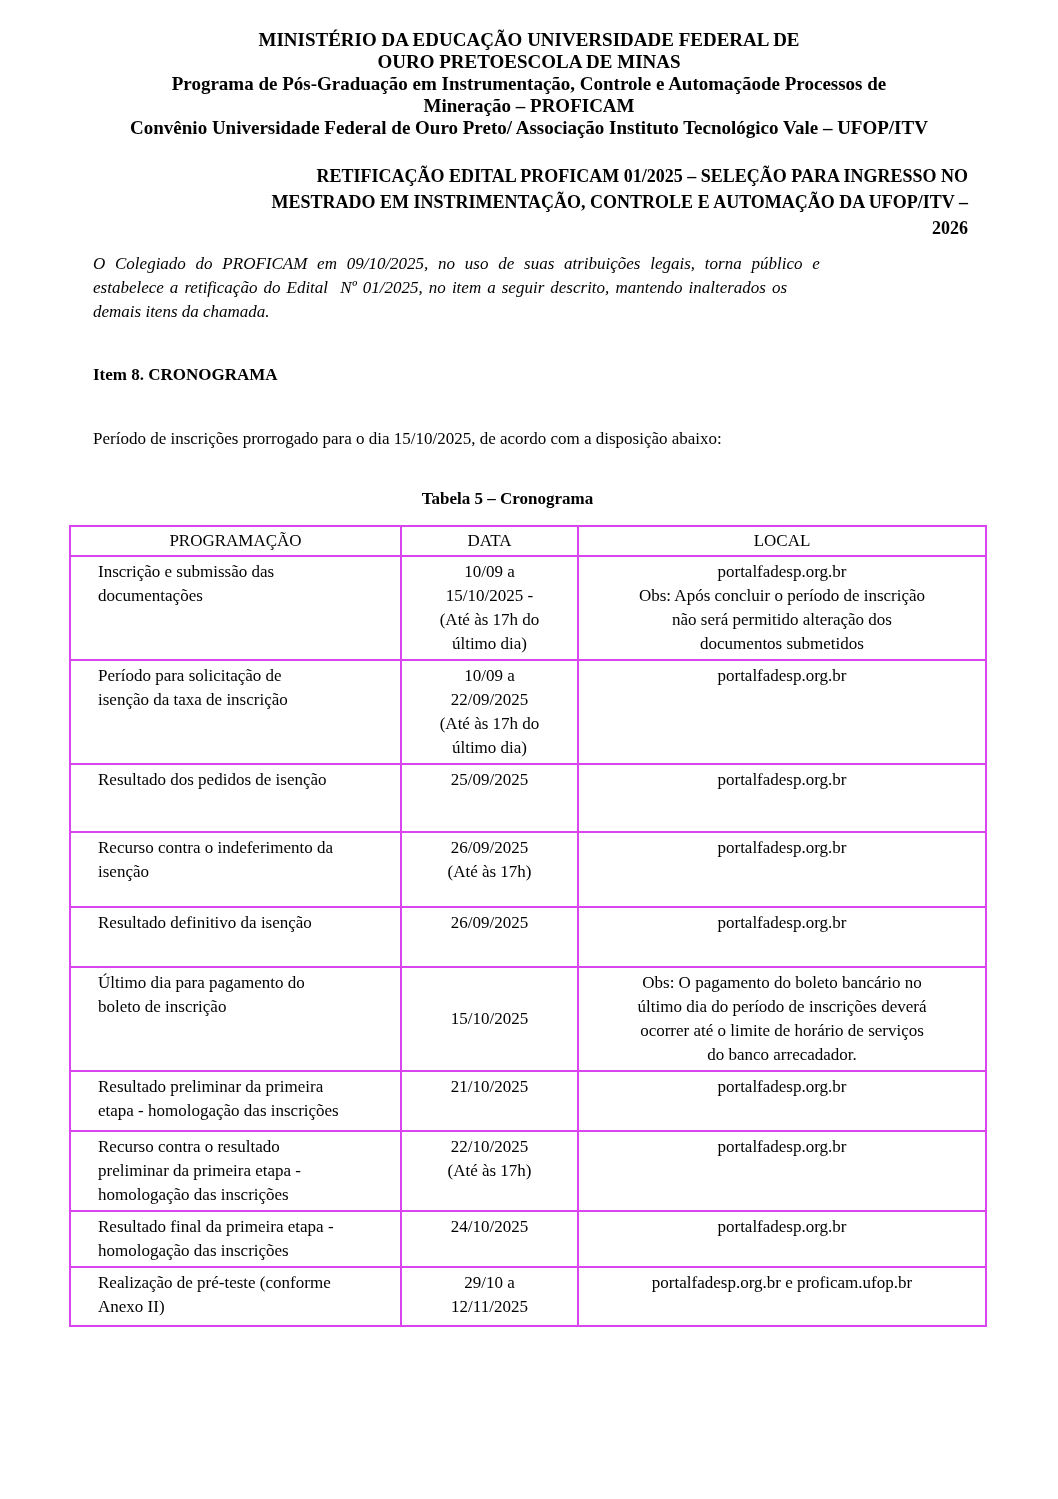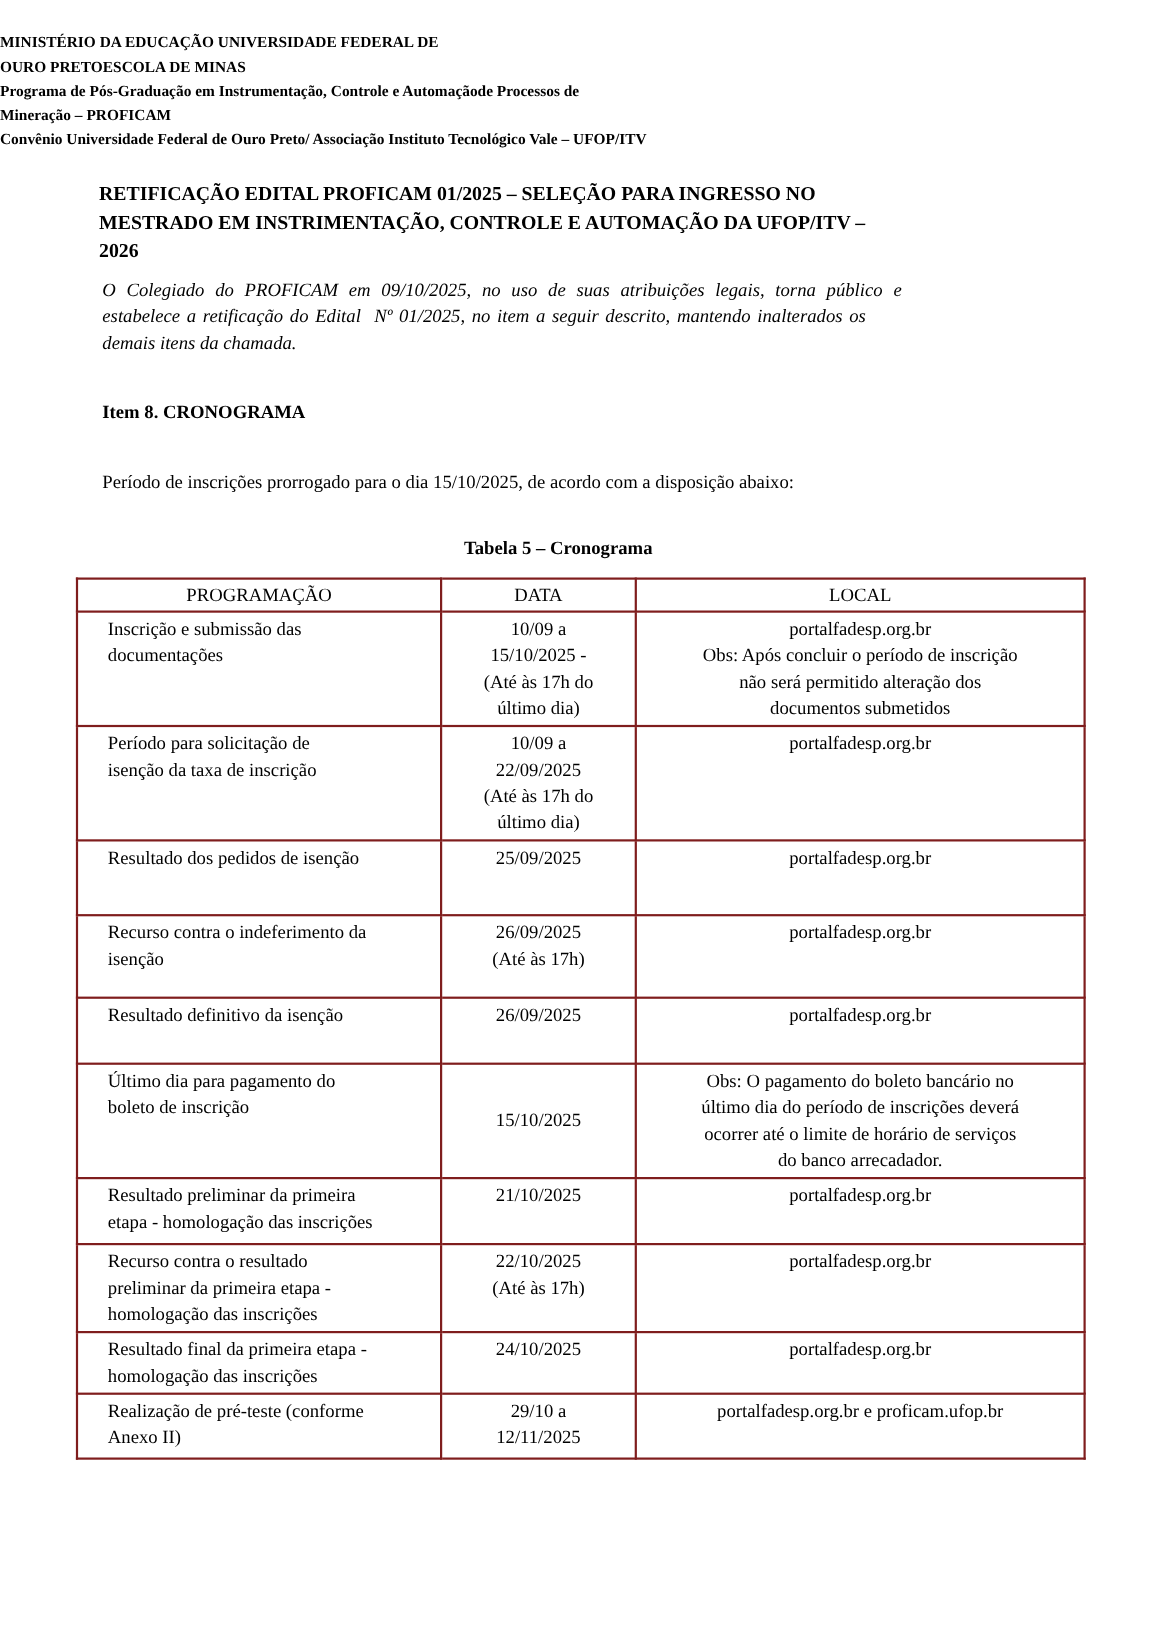--- a/index.html
+++ b/index.html
@@ -16,28 +16,29 @@
   }
   .page {
     position: relative;
     width: 1058px;
     height: 1499px;
     background: #ffffff;
     overflow: hidden;
   }
   .letterhead {
     padding-top: 29px;
-    font-weight: bold;
-    font-size: 14px;
+    text-align: center;
+    font-weight: bold;
+    font-size: 19px;
     line-height: 22px;
     white-space: pre-line;
   }
   .doc-title {
     margin: 24px 90px 0 90px;
-    text-align: left;
+    text-align: right;
     font-weight: bold;
     font-size: 18px;
     line-height: 26px;
     white-space: pre-line;
   }
   .intro {
     margin: 11px 0 0 93px;
     width: 829px;
     font-size: 17px;
     line-height: 24px;
@@ -71,21 +72,21 @@
   table.cronograma {
     margin: 15px 0 0 69px;
     width: 916px;
     border-collapse: collapse;
     table-layout: fixed;
   }
   .cronograma col.c1 { width: 331px; }
   .cronograma col.c2 { width: 177px; }
   .cronograma col.c3 { width: 408px; }
   .cronograma th, .cronograma td {
-    border: 2px solid #7f1d1d;
+    border: 2px solid #d946ef;
     font-size: 17px;
     line-height: 24px;
     font-weight: normal;
   }
   .cronograma th {
     text-align: center;
     vertical-align: middle;
     padding: 1px 4px;
   }
   .cronograma td {

